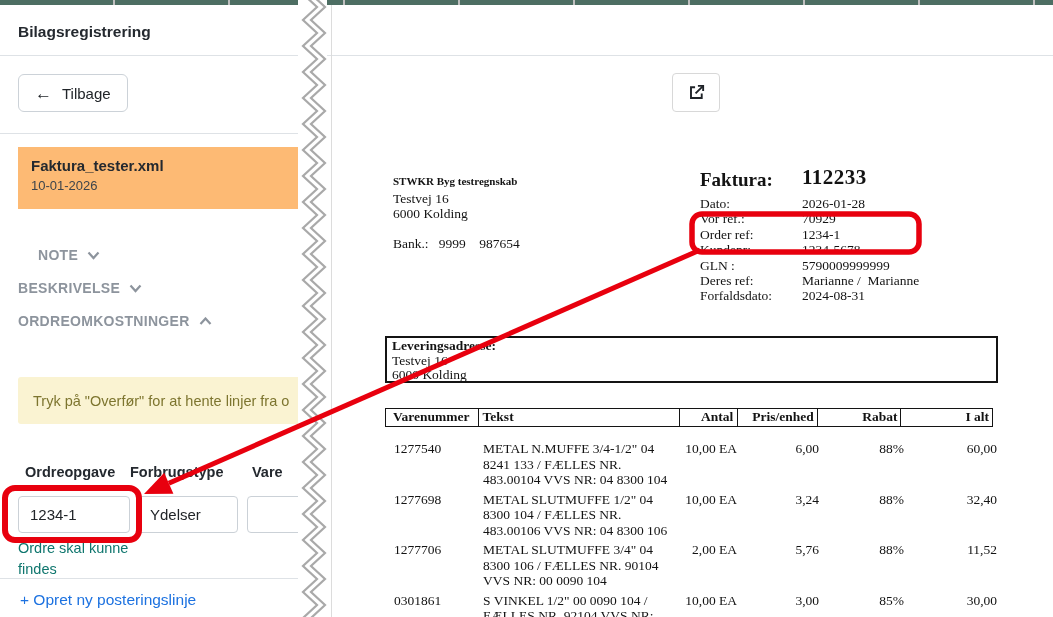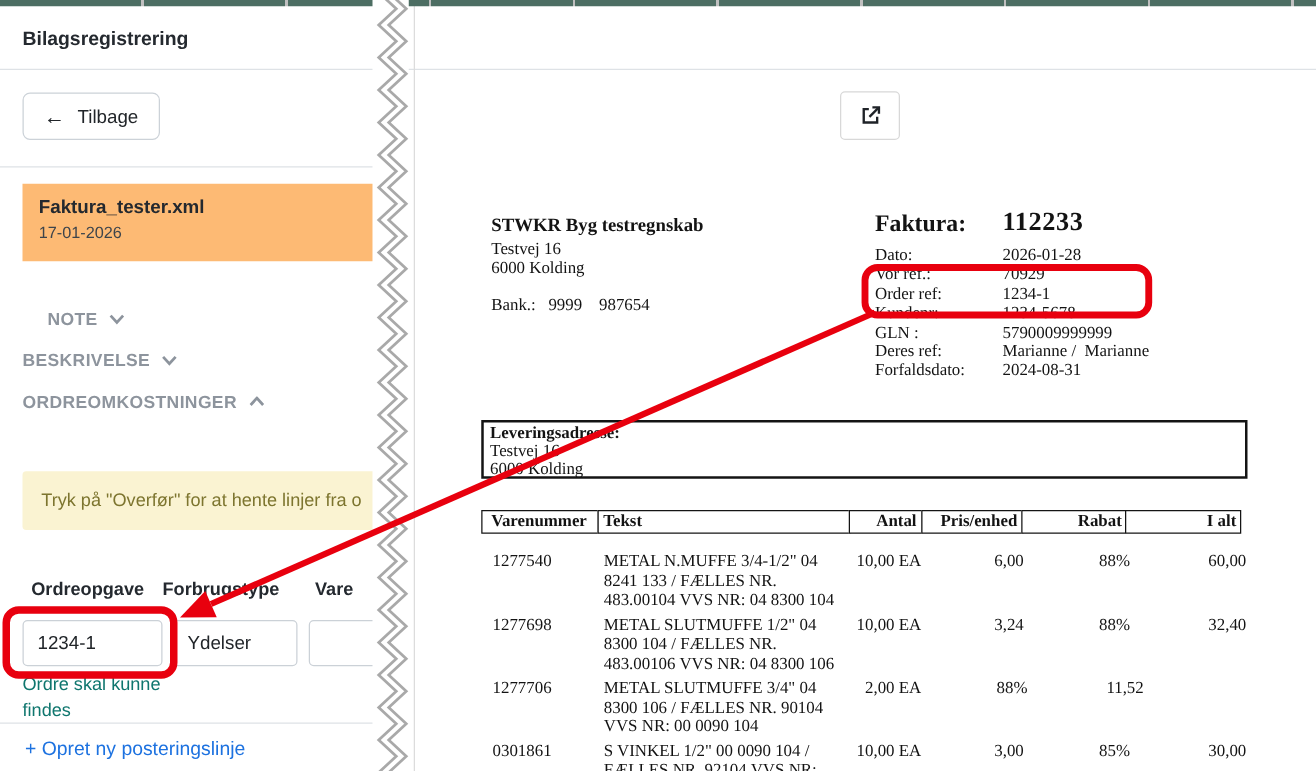--- a/index.html
+++ b/index.html
@@ -54,21 +54,21 @@
   .add-line-link { position:absolute; left:20px; top:591px; font-size:15.5px; color:#1d72e0; cursor:pointer; }
   
   .drawer-edge { position:absolute; left:331px; top:0; width:1px; height:617px; background:#dcdcdc; z-index:1; }
   .ext-btn {
     position:absolute; left:672px; top:73px; width:48px; height:39px; z-index:2;
     background:#fff; border:1px solid #d8d8d8; border-radius:4px;
     display:flex; align-items:center; justify-content:center; cursor:pointer;
   }
   .invoice { position:absolute; inset:0; font-family:"Liberation Serif", serif; color:#131313; z-index:1; }
   .inv-abs { position:absolute; font-size:13.5px; line-height:15.5px; }
-  .inv-sender-name { font-weight:700; font-size:15px; }
+  .inv-sender-name { font-weight:700; font-size:11px; }
   .inv-bank { white-space:pre; }
   .inv-faktura-label { font-weight:700; font-size:19px; }
   .inv-number { font-weight:700; font-size:21px; letter-spacing:.5px; }
   .inv-meta { position:absolute; left:700px; top:196px; display:grid; grid-template-columns:102px auto; grid-auto-rows:15.4px; font-size:13.5px; }
   .inv-meta-val { white-space:pre; }
   .delivery-box {
     position:absolute; left:385px; top:336px; width:613px; height:47px;
     border:2px solid #141414; padding:1px 5px; font-size:13.5px; line-height:14.6px;
   }
   .delivery-title { font-weight:700; }
@@ -103,21 +103,21 @@
 
   <button class="back-btn">
     <span class="back-arrow">←</span>
     <span>Tilbage</span>
   </button>
 
   <div class="divider-left" style="top:133px;"></div>
 
   <div class="file-card">
     <div class="file-name">Faktura_tester.xml</div>
-    <div class="file-date">17-01-2026</div>
+    <div class="file-date">10-01-2026</div>
   </div>
 
   <div class="section-row" style="top:247px;margin-left:20px;">
     <span>NOTE</span>
     <svg class="chev" width="13" height="9" viewBox="0 0 13 9">
         <polyline points="1.5,1.5 6.5,7 11.5,1.5"></polyline>
       </svg>
   </div>
   <div class="section-row" style="top:280px;">
     <span>BESKRIVELSE</span>
@@ -227,20 +227,21 @@
         <div class="c6">32,40</div>
       </div>
       <div class="inv-row">
         <div class="c1">1277706</div>
         <div class="c2">
           <div>METAL SLUTMUFFE 3/4" 04</div>
           <div>8300 106 / FÆLLES NR. 90104</div>
           <div>VVS NR: 00 0090 104</div>
         </div>
         <div class="c3">2,00 EA</div>
+        <div class="c4">5,76</div>
         <div class="c5">88%</div>
         <div class="c6">11,52</div>
       </div>
       <div class="inv-row">
         <div class="c1">0301861</div>
         <div class="c2">
           <div>S VINKEL 1/2" 00 0090 104 /</div>
           <div>FÆLLES NR. 92104 VVS NR:</div>
         </div>
         <div class="c3">10,00 EA</div>

